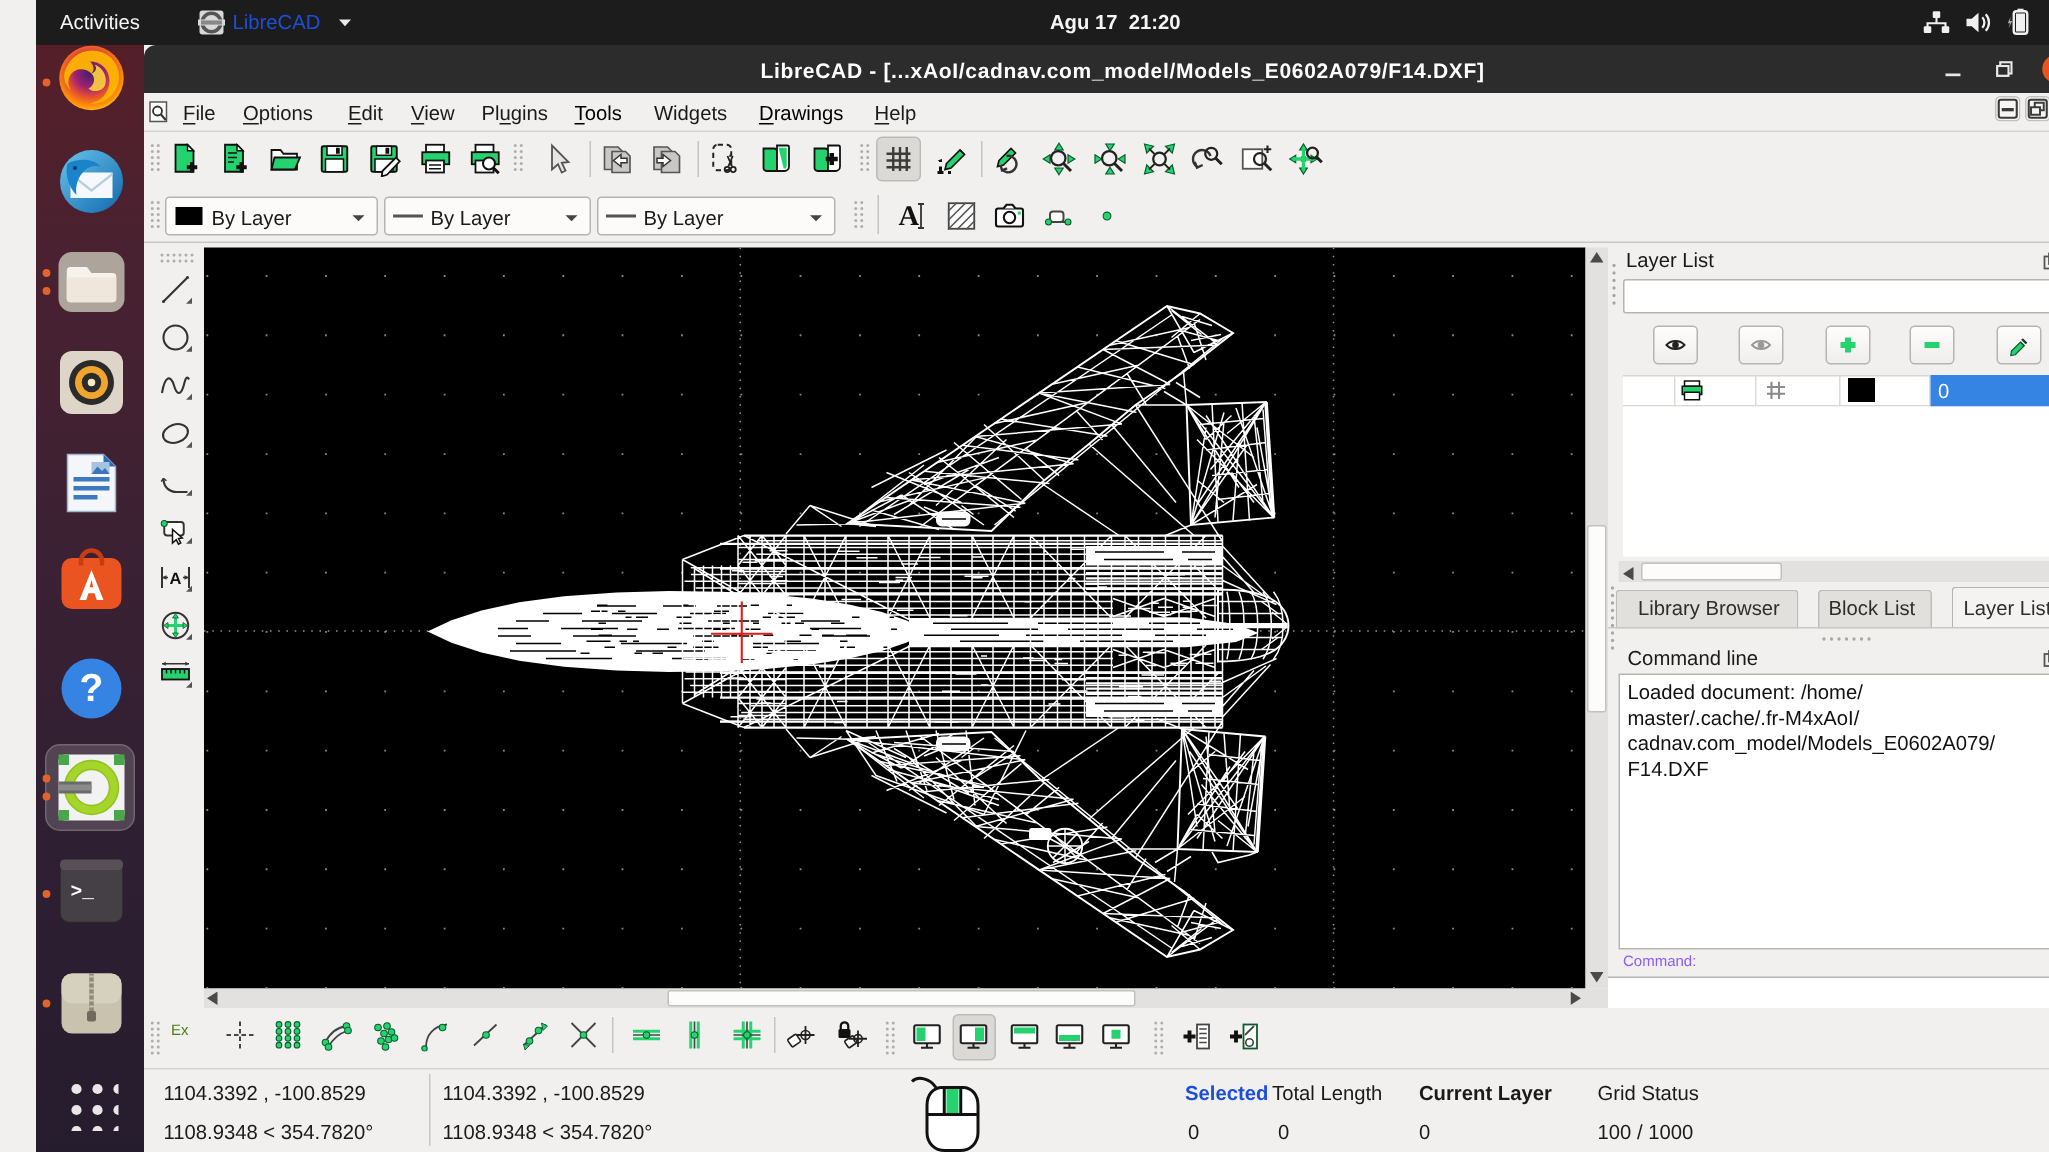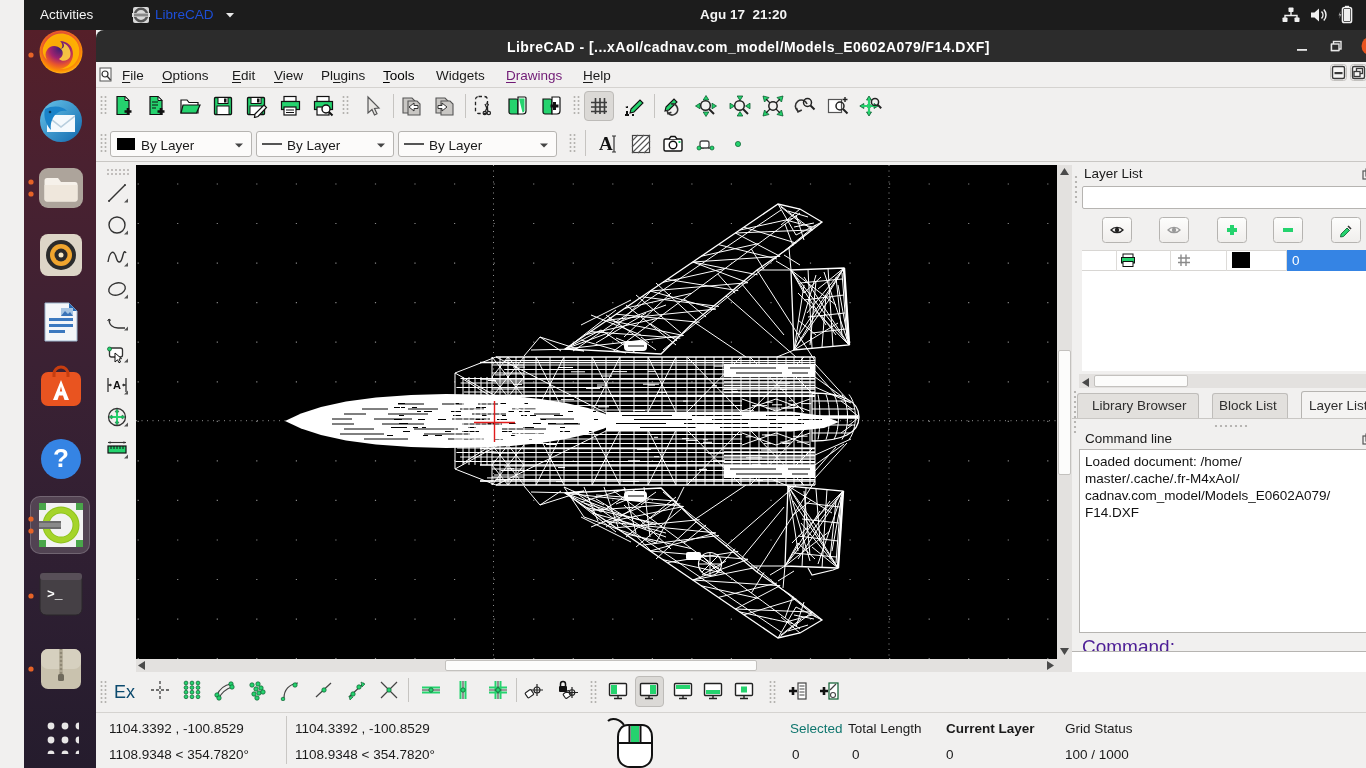--- a/index.html
+++ b/index.html
@@ -174,21 +174,21 @@
       <circle cx="7" cy="7" r="3" fill="none" stroke="#333" stroke-width="1.2"></circle>
       <path d="M9,9 L12.5,13" stroke="#333" stroke-width="1.4"></path>
     </svg>
 <div style="position:absolute;left:98px;top:69px;font-size:13.5px;color:#1a1a1a;font-weight:normal;white-space:nowrap;line-height:1;"><span class="u">F</span>ile</div>
 <div style="position:absolute;left:138px;top:69px;font-size:13.5px;color:#1a1a1a;font-weight:normal;white-space:nowrap;line-height:1;"><span class="u">O</span>ptions</div>
 <div style="position:absolute;left:208px;top:69px;font-size:13.5px;color:#1a1a1a;font-weight:normal;white-space:nowrap;line-height:1;"><span class="u">E</span>dit</div>
 <div style="position:absolute;left:250px;top:69px;font-size:13.5px;color:#1a1a1a;font-weight:normal;white-space:nowrap;line-height:1;"><span class="u">V</span>iew</div>
 <div style="position:absolute;left:297px;top:69px;font-size:13.5px;color:#1a1a1a;font-weight:normal;white-space:nowrap;line-height:1;">Pl<span class="u">u</span>gins</div>
 <div style="position:absolute;left:359px;top:69px;font-size:13.5px;color:#000000;font-weight:normal;white-space:nowrap;line-height:1;"><span class="u">T</span>ools</div>
 <div style="position:absolute;left:412px;top:69px;font-size:13.5px;color:#1a1a1a;font-weight:normal;white-space:nowrap;line-height:1;">Widgets</div>
-<div style="position:absolute;left:482px;top:69px;font-size:13.5px;color:#701a75;font-weight:normal;white-space:nowrap;line-height:1;"><span class="u">D</span>rawings</div>
+<div style="position:absolute;left:482px;top:69px;font-size:13.5px;color:#000000;font-weight:normal;white-space:nowrap;line-height:1;"><span class="u">D</span>rawings</div>
 <div style="position:absolute;left:559px;top:69px;font-size:13.5px;color:#1a1a1a;font-weight:normal;white-space:nowrap;line-height:1;"><span class="u">H</span>elp</div>
 <svg style="position:absolute;left:1306px;top:64px;" width="17" height="17" viewBox="0 0 17 17">
       <rect x="0.5" y="0.5" width="16" height="16" rx="3" fill="#f6f5f4" stroke="#c3c1be"></rect>
       <rect x="2.5" y="2.5" width="12" height="12" rx="1.5" fill="none" stroke="#3a3a3a" stroke-width="1.4"></rect>
       <rect x="4.5" y="8" width="8" height="2.2" fill="#3a3a3a"></rect>
     </svg>
 <svg style="position:absolute;left:1326px;top:64px;" width="17" height="17" viewBox="0 0 17 17">
       <rect x="0.5" y="0.5" width="16" height="16" rx="3" fill="#f6f5f4" stroke="#c3c1be"></rect>
       <rect x="2.5" y="2.5" width="12" height="12" rx="1.5" fill="none" stroke="#3a3a3a" stroke-width="1.4"></rect>
       <rect x="6.5" y="4.5" width="6" height="5" fill="none" stroke="#3a3a3a" stroke-width="1.3"></rect>
@@ -667,39 +667,39 @@
 <svg style="position:absolute;left:1338px;top:433px;" width="12" height="12" viewBox="0 0 12 12">
       <rect x="1" y="3" width="8" height="8" fill="#f1f0ef" stroke="#555" stroke-width="1.2"></rect>
       <rect x="4" y="1" width="7" height="7" fill="#f1f0ef" stroke="#555" stroke-width="1.2"></rect>
     </svg>
 <svg style="position:absolute;left:1353px;top:433px;" width="12" height="12" viewBox="0 0 12 12">
       <rect x="0.7" y="0.7" width="10.6" height="10.6" fill="none" stroke="#555" stroke-width="1.2"></rect>
       <path d="M3,3 L9,9 M9,3 L3,9" stroke="#555" stroke-width="1.2"></path>
     </svg>
 <div style="position:absolute;left:1055px;top:449px;width:310px;height:184px;background:#fff;border:1px solid #b6b4b1;"></div>
 <div style="position:absolute;left:1061px;top:453px;width:300px;font-size:13.5px;line-height:17px;color:#111;">Loaded document: /home/<br>master/.cache/.fr-M4xAoI/<br>cadnav.com_model/Models_E0602A079/<br>F14.DXF</div>
-<div style="position:absolute;left:1058px;top:637px;font-size:19px;color:#4c1d95;font-weight:normal;white-space:nowrap;line-height:1;">Command:</div>
+<div style="position:absolute;left:1058px;top:637px;font-size:10px;color:#8b5cf6;font-weight:normal;white-space:nowrap;line-height:1;">Command:</div>
 <div style="position:absolute;left:1048px;top:651px;width:318px;height:1px;background:#b6b4b1;"></div>
 <div style="position:absolute;left:1048px;top:652px;width:318px;height:20px;background:#fff;"></div>
 <div style="position:absolute;left:72px;top:672px;width:976px;height:40px;background:#f1f0ef;"></div>
 <svg style="position:absolute;left:76px;top:680px" width="8" height="26" viewBox="0 0 8 26">
       <circle cx="1.5" cy="2" r="1" fill="#b0aeab"></circle>
       <circle cx="5.5" cy="2" r="1" fill="#b0aeab"></circle>
       <circle cx="1.5" cy="6" r="1" fill="#b0aeab"></circle>
       <circle cx="5.5" cy="6" r="1" fill="#b0aeab"></circle>
       <circle cx="1.5" cy="10" r="1" fill="#b0aeab"></circle>
       <circle cx="5.5" cy="10" r="1" fill="#b0aeab"></circle>
       <circle cx="1.5" cy="14" r="1" fill="#b0aeab"></circle>
       <circle cx="5.5" cy="14" r="1" fill="#b0aeab"></circle>
       <circle cx="1.5" cy="18" r="1" fill="#b0aeab"></circle>
       <circle cx="5.5" cy="18" r="1" fill="#b0aeab"></circle>
       <circle cx="1.5" cy="22" r="1" fill="#b0aeab"></circle>
       <circle cx="5.5" cy="22" r="1" fill="#b0aeab"></circle>
     </svg>
-<div style="position:absolute;left:90px;top:683px;font-size:18px;color:#0c4a6e;font-weight:normal;white-space:nowrap;line-height:1;">Ex</div>
+<div style="position:absolute;left:90px;top:683px;font-size:10px;color:#4d7c0f;font-weight:normal;white-space:nowrap;line-height:1;">Ex</div>
 <svg style="position:absolute;left:125px;top:679px;" width="22" height="22" viewBox="0 0 22 22">
       <path d="M11,2 V20 M2,11 H20" stroke="#444" stroke-width="1.3" stroke-dasharray="3,2"></path>
     </svg>
 <svg style="position:absolute;left:156.6px;top:679px;" width="22" height="22" viewBox="0 0 22 22">
       <circle cx="5" cy="4.0" r="1.9" fill="#25d36e" stroke="#0a5c2e" stroke-width="0.7"></circle>
       <circle cx="5" cy="8.6" r="1.9" fill="#25d36e" stroke="#0a5c2e" stroke-width="0.7"></circle>
       <circle cx="5" cy="13.2" r="1.9" fill="#25d36e" stroke="#0a5c2e" stroke-width="0.7"></circle>
       <circle cx="5" cy="17.799999999999997" r="1.9" fill="#25d36e" stroke="#0a5c2e" stroke-width="0.7"></circle>
       <circle cx="11" cy="4.0" r="1.9" fill="#25d36e" stroke="#0a5c2e" stroke-width="0.7"></circle>
       <circle cx="11" cy="8.6" r="1.9" fill="#25d36e" stroke="#0a5c2e" stroke-width="0.7"></circle>
@@ -846,20 +846,20 @@
 <div style="position:absolute;left:85px;top:748px;font-size:13.5px;color:#1a1a1a;font-weight:normal;white-space:nowrap;line-height:1;">1108.9348 &lt; 354.7820°</div>
 <div style="position:absolute;left:262px;top:716px;width:1px;height:48px;background:#c9c7c4;"></div>
 <div style="position:absolute;left:271px;top:722px;font-size:13.5px;color:#1a1a1a;font-weight:normal;white-space:nowrap;line-height:1;">1104.3392 , -100.8529</div>
 <div style="position:absolute;left:271px;top:748px;font-size:13.5px;color:#1a1a1a;font-weight:normal;white-space:nowrap;line-height:1;">1108.9348 &lt; 354.7820°</div>
 <svg style="position:absolute;left:576px;top:713px;" width="70" height="55" viewBox="0 0 70 55">
 <path d="M28,12 C22,12 18,17 18,24 V42 C18,49 23,54 30,54 H40 C47,54 52,49 52,42 V24 C52,17 48,12 42,12 Z" fill="#fff" stroke="#111" stroke-width="2"></path>
 <path d="M29.5,12 V30 M40.5,12 V30 M18,30 H52" stroke="#111" stroke-width="2" fill="none"></path>
 <rect x="31" y="13" width="8" height="16" fill="#25d36e"></rect>
 <path d="M24,12 C20,6 12,4 8,8" fill="none" stroke="#111" stroke-width="2"></path>
     </svg>
-<div style="position:absolute;left:766px;top:722px;font-size:13.5px;color:#0f766e;font-weight:normal;white-space:nowrap;line-height:1;">Selected</div>
+<div style="position:absolute;left:766px;top:722px;font-size:13.5px;color:#1d4ed8;font-weight:bold;white-space:nowrap;line-height:1;">Selected</div>
 <div style="position:absolute;left:824px;top:722px;font-size:13.5px;color:#1a1a1a;font-weight:normal;white-space:nowrap;line-height:1;">Total Length</div>
 <div style="position:absolute;left:922px;top:722px;font-size:13.5px;color:#1a1a1a;font-weight:bold;white-space:nowrap;line-height:1;">Current Layer</div>
 <div style="position:absolute;left:1041px;top:722px;font-size:13.5px;color:#1a1a1a;font-weight:normal;white-space:nowrap;line-height:1;">Grid Status</div>
 <div style="position:absolute;left:768px;top:748px;font-size:13.5px;color:#1a1a1a;font-weight:normal;white-space:nowrap;line-height:1;">0</div>
 <div style="position:absolute;left:828px;top:748px;font-size:13.5px;color:#1a1a1a;font-weight:normal;white-space:nowrap;line-height:1;">0</div>
 <div style="position:absolute;left:922px;top:748px;font-size:13.5px;color:#1a1a1a;font-weight:normal;white-space:nowrap;line-height:1;">0</div>
 <div style="position:absolute;left:1041px;top:748px;font-size:13.5px;color:#1a1a1a;font-weight:normal;white-space:nowrap;line-height:1;">100 / 1000</div>
 </div>
 </body></html>

